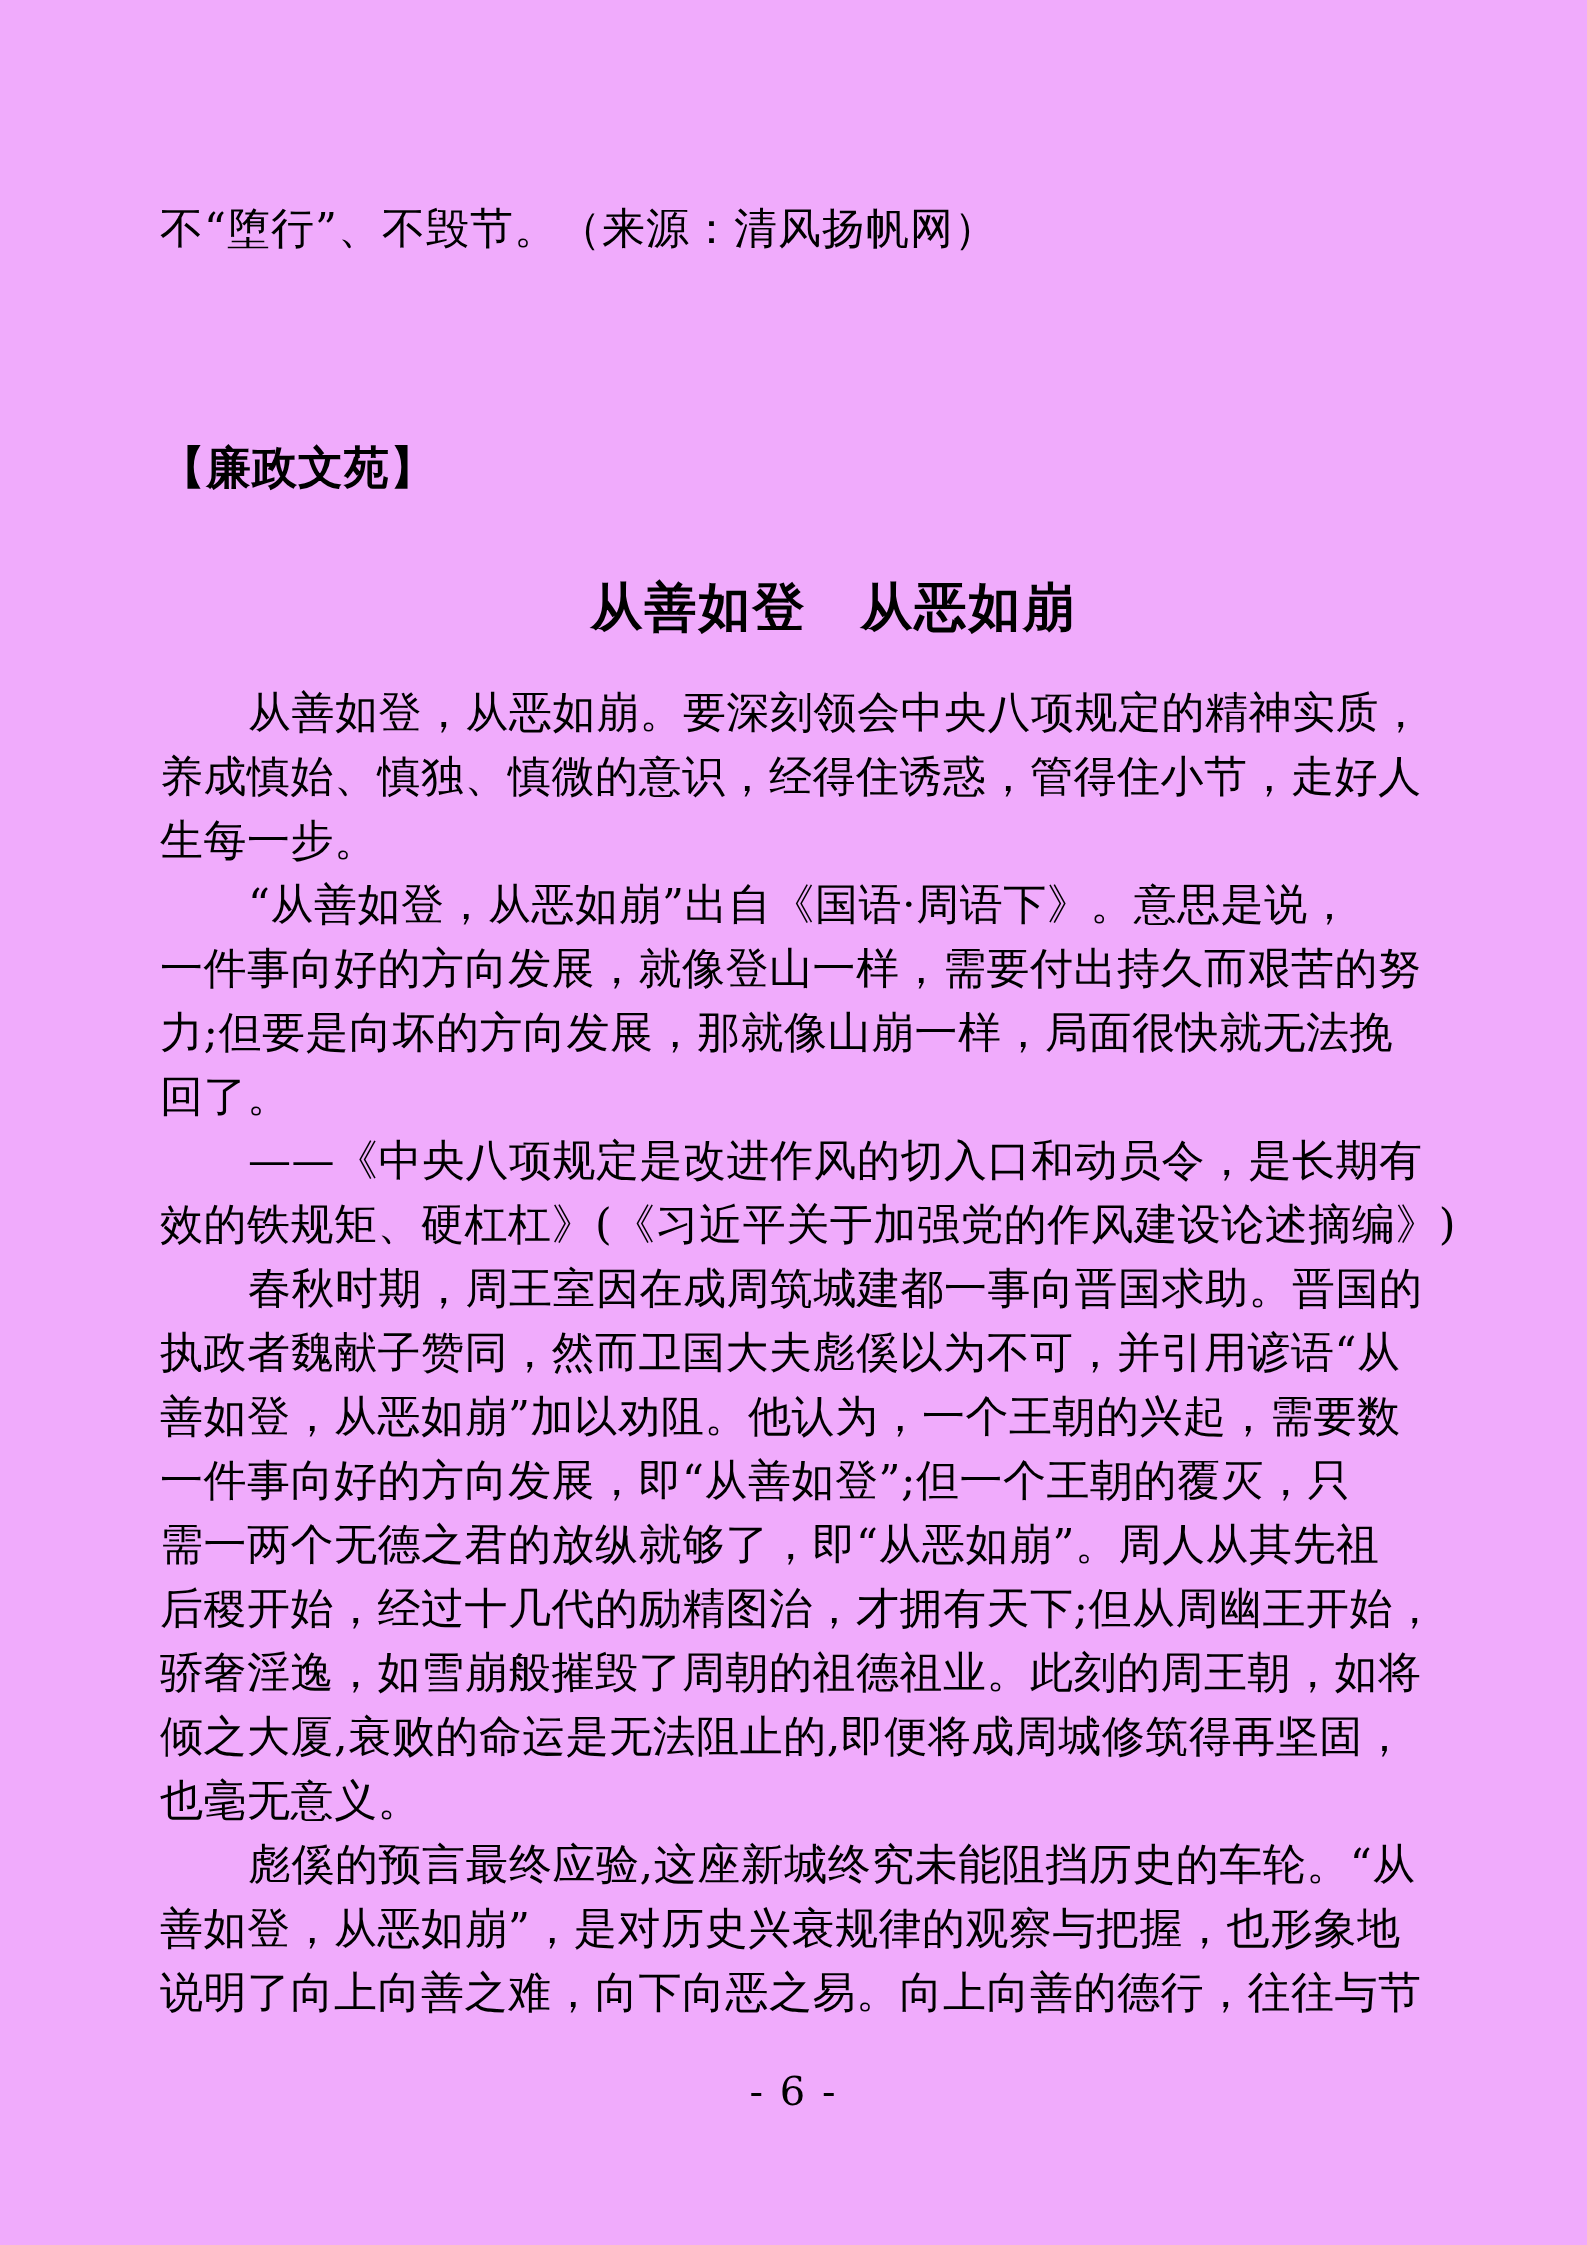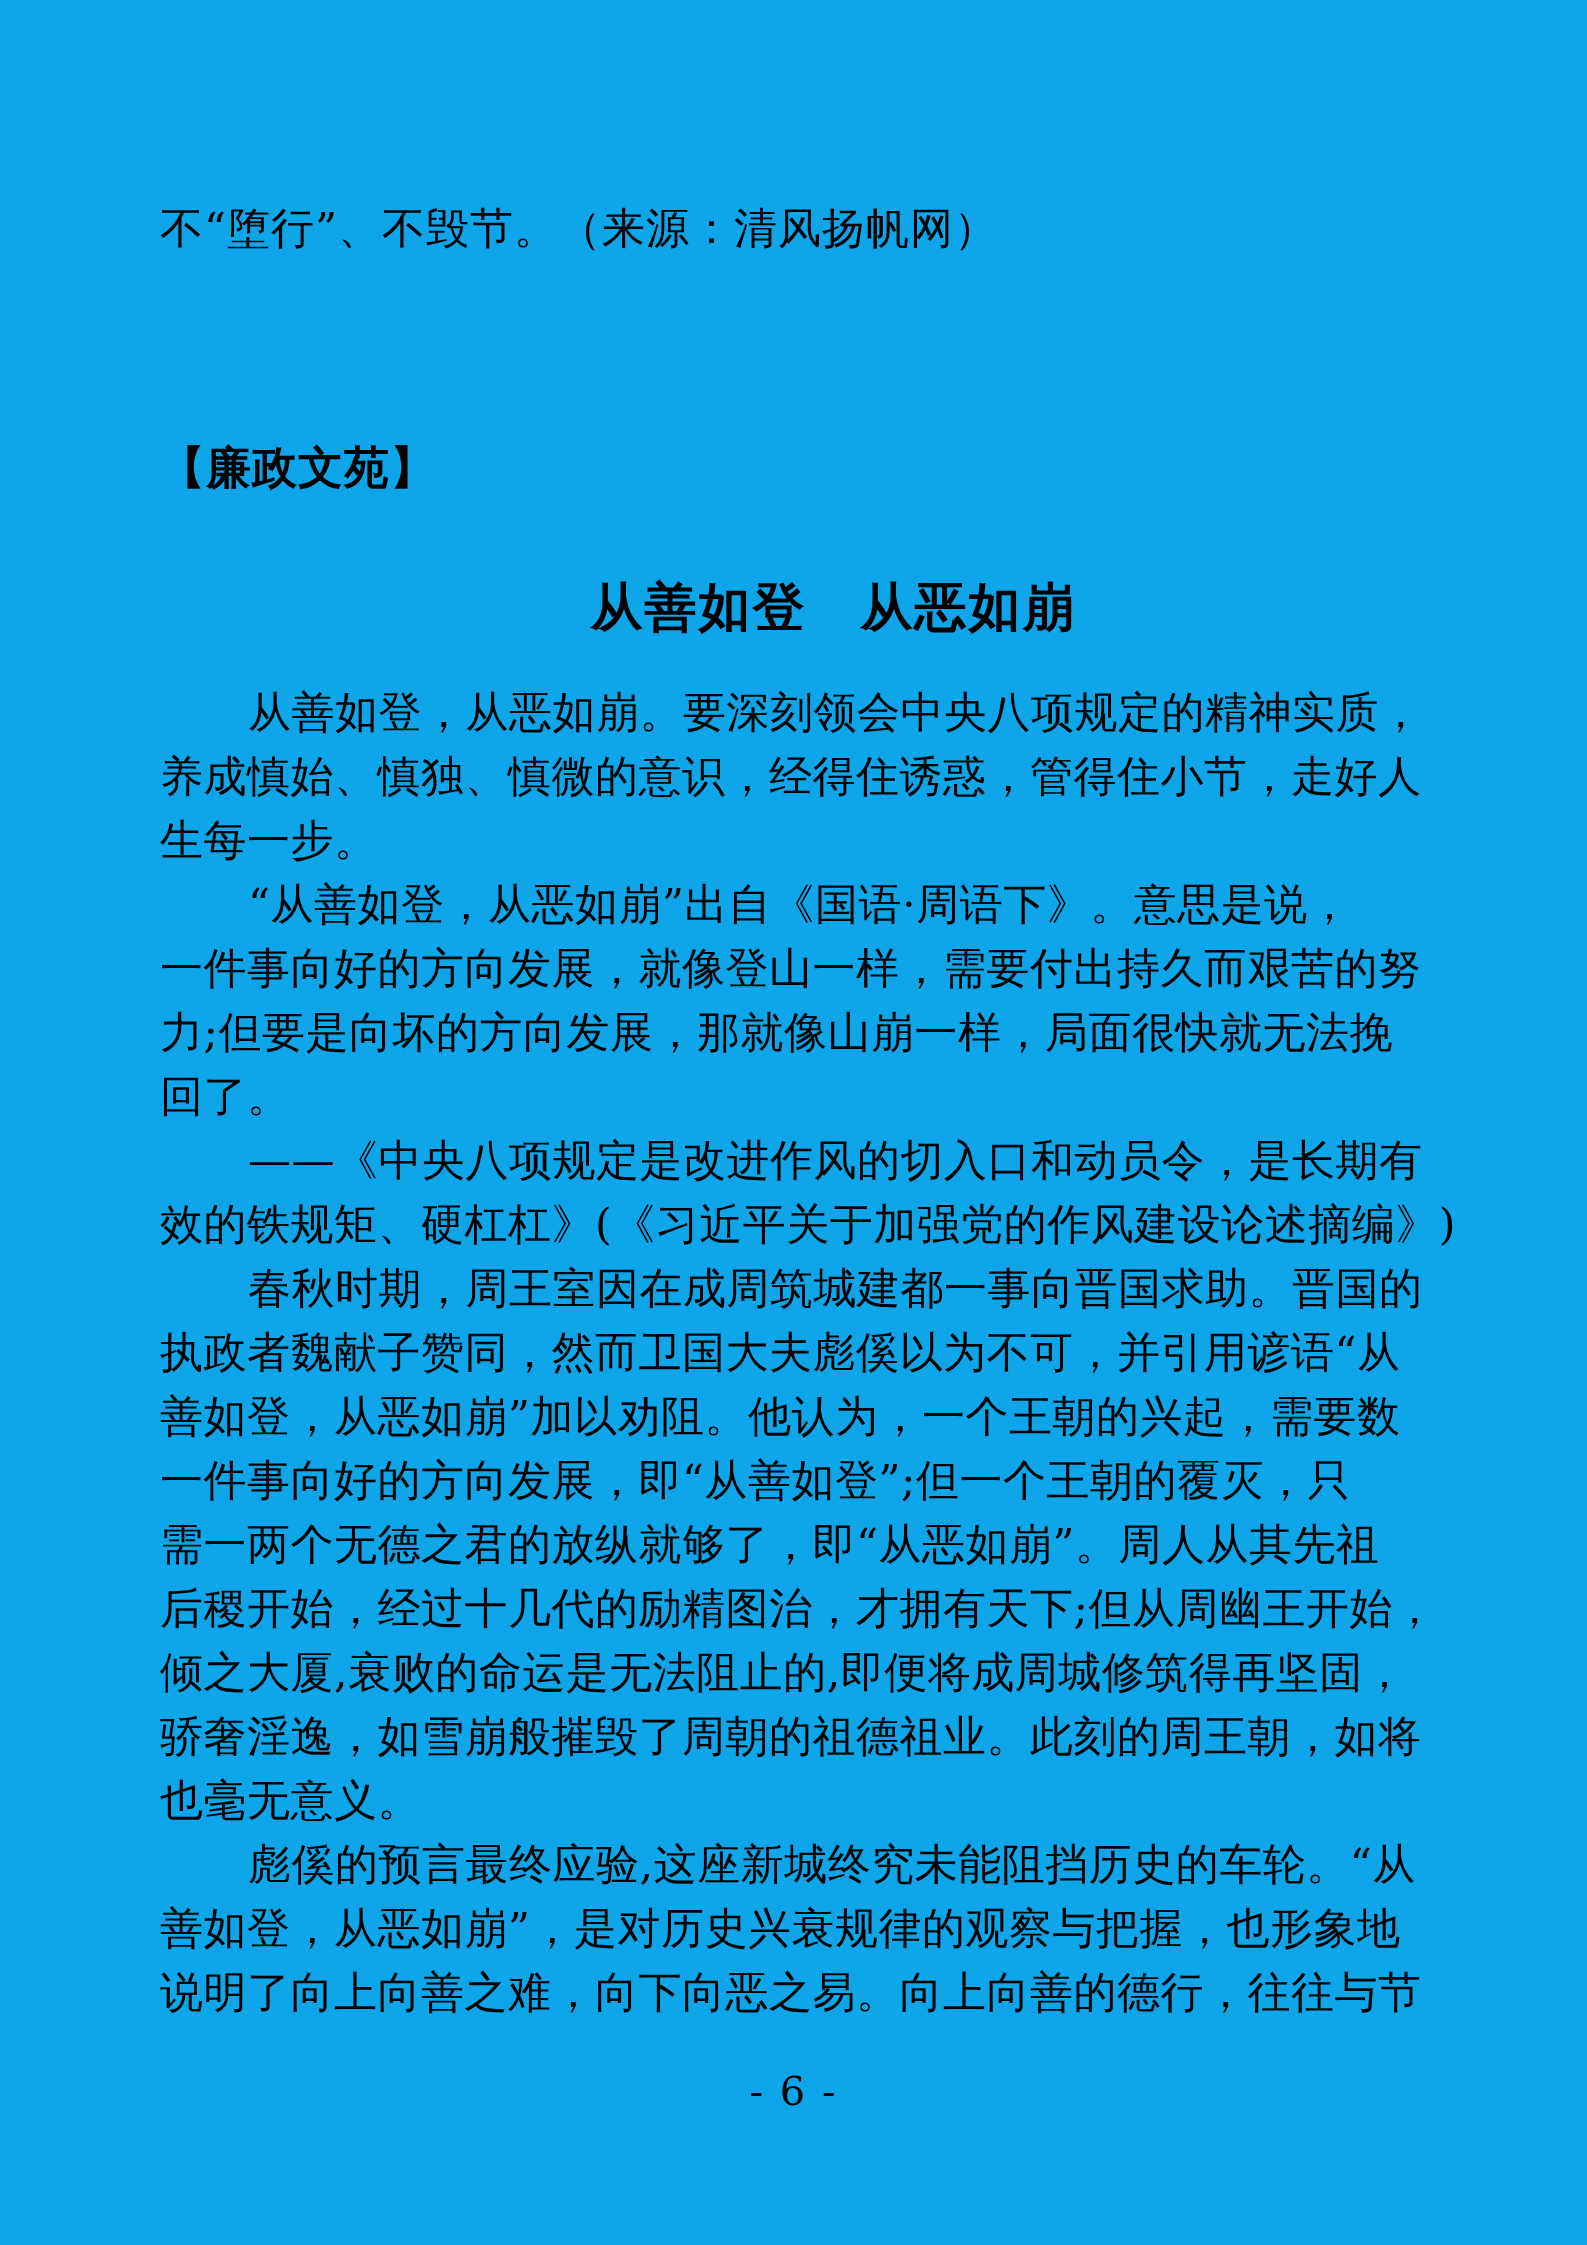--- a/index.html
+++ b/index.html
@@ -4,21 +4,21 @@
 <style>
   html, body {
     margin: 0;
     padding: 0;
     background: #ffffff;
   }
   .page {
     position: relative;
     width: 1587px;
     height: 2245px;
-    background: #0ea5e9;
+    background: #f0abfc;
     color: #000000;
     font-family: "DejaVu Serif", "Liberation Serif", serif;
     overflow: hidden;
   }
   .intro-line {
     position: absolute;
     left: 160px;
     top: 198px;
     width: 1270px;
     font-size: 43px;
@@ -105,22 +105,22 @@
         <div class="line first">——《中央八项规定是改进作风的切入口和动员令，是长期有</div>
         <div class="line">效的铁规矩、硬杠杠》(《习近平关于加强党的作风建设论述摘编》)</div>
       </div>
       <div class="paragraph">
         <div class="line first">春秋时期，周王室因在成周筑城建都一事向晋国求助。晋国的</div>
         <div class="line">执政者魏献子赞同，然而卫国大夫彪傒以为不可，并引用谚语“从</div>
         <div class="line">善如登，从恶如崩”加以劝阻。他认为，一个王朝的兴起，需要数</div>
         <div class="line">一件事向好的方向发展，即“从善如登”;但一个王朝的覆灭，只</div>
         <div class="line">需一两个无德之君的放纵就够了，即“从恶如崩”。周人从其先祖</div>
         <div class="line">后稷开始，经过十几代的励精图治，才拥有天下;但从周幽王开始，</div>
+        <div class="line">骄奢淫逸，如雪崩般摧毁了周朝的祖德祖业。此刻的周王朝，如将</div>
         <div class="line">倾之大厦,衰败的命运是无法阻止的,即便将成周城修筑得再坚固，</div>
-        <div class="line">骄奢淫逸，如雪崩般摧毁了周朝的祖德祖业。此刻的周王朝，如将</div>
         <div class="line">也毫无意义。</div>
       </div>
       <div class="paragraph">
         <div class="line first">彪傒的预言最终应验,这座新城终究未能阻挡历史的车轮。“从</div>
         <div class="line">善如登，从恶如崩”，是对历史兴衰规律的观察与把握，也形象地</div>
         <div class="line">说明了向上向善之难，向下向恶之易。向上向善的德行，往往与节</div>
       </div>
     </div>
 
   <div class="page-number">- 6 -</div>

